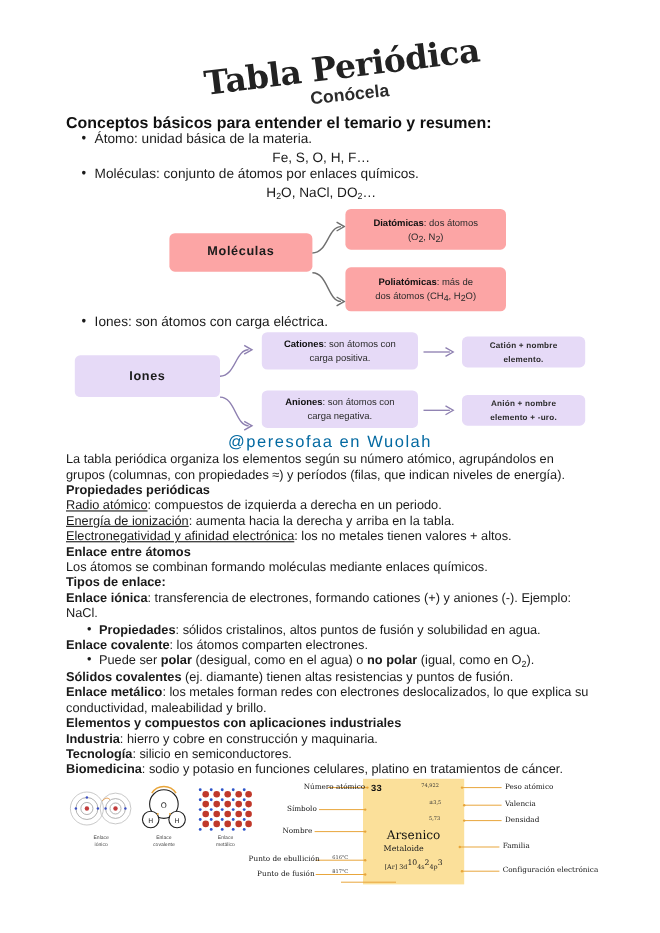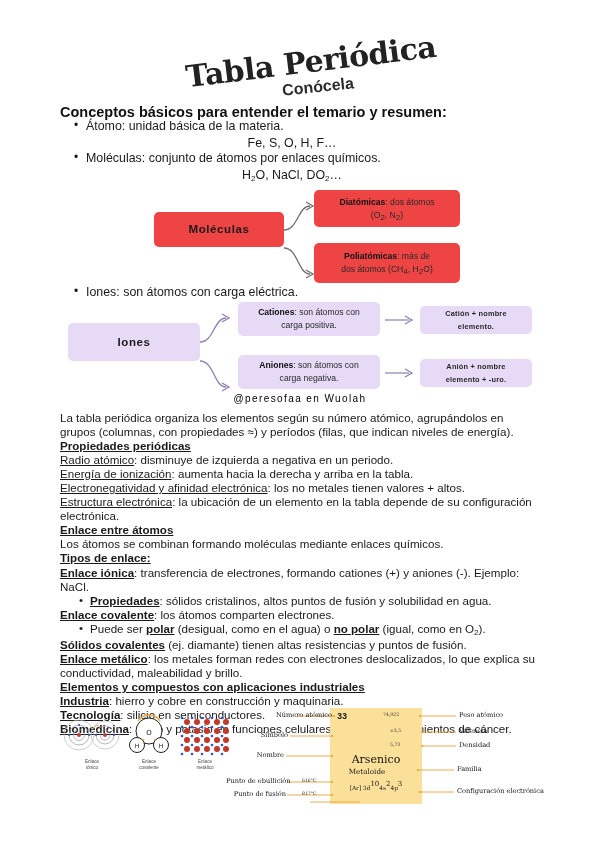--- a/index.html
+++ b/index.html
@@ -85,57 +85,57 @@
     position: absolute;
     box-sizing: border-box;
     border-radius: 5px;
     display: flex;
     align-items: center;
     justify-content: center;
     text-align: center;
     padding: 4px 7px;
     line-height: 13px;
   }
-  .box.green { background: #ef4444; }
+  .box.green { background: #fca5a5; }
   .box.purple { background: #e6daf7; }
   .box .lbl { font-size: 8.6px; color: #2a2a2a; }
   .box .lbl b { font-weight: bold; color: #111; }
   .box.node-title .lbl {
     font-size: 11.5px;
     font-weight: bold;
     letter-spacing: 0.6px;
     color: #1b1b1b;
   }
   .box.small .lbl { font-size: 7.4px; font-weight: bold; letter-spacing: .2px; }
 
   svg.connector { position: absolute; overflow: visible; }
 
   
   .watermark {
     position: absolute;
     left: 0; top: 393px;
     width: 600px;
     text-align: center;
-    font-size: 10px;
+    font-size: 15px;
     letter-spacing: 1.4px;
-    color: #000000;
+    color: #0369a1;
     font-family: "Liberation Sans", sans-serif;
   }
 
   
   .prose {
     position: absolute;
     left: 60px; top: 411px;
     width: 482px;
     font-size: 11.6px;
     line-height: 14.05px;
     color: #1a1a1a;
   }
   .prose p { margin: 0; }
-  .prose b { font-weight: bold; text-decoration: underline; }
+  .prose b { font-weight: bold; }
   .prose .u { text-decoration: underline; }
   .prose ul {
     margin: 0;
     padding: 0 0 0 30px;
     list-style: none;
   }
   .prose ul li { position: relative; }
   .prose ul li::before {
     content: "•";
     position: absolute;
@@ -305,24 +305,23 @@
 
 <div class="watermark">@peresofaa en Wuolah</div>
 
 <div class="prose">
   <p>
     <span>La tabla periódica organiza los elementos según su número atómico, agrupándolos en</span>
     <span>grupos (columnas, con propiedades ≈) y períodos (filas, que indican niveles de energía).</span>
   </p>
 
   <p><b>Propiedades periódicas</b></p>
-  <p><span class="u">Radio atómico</span><span>: disminuye de izquierda a negativa en un periodo.</span></p>
+  <p><span class="u">Radio atómico</span><span>: compuestos de izquierda a derecha en un periodo.</span></p>
   <p><span class="u">Energía de ionización</span><span>: aumenta hacia la derecha y arriba en la tabla.</span></p>
   <p><span class="u">Electronegatividad y afinidad electrónica</span><span>: los no metales tienen valores + altos.</span></p>
-  <p><span class="u">Estructura electrónica</span><span>: la ubicación de un elemento en la tabla depende de su configuración electrónica.</span></p>
 
   <p><b>Enlace entre átomos</b></p>
   <p>Los átomos se combinan formando moléculas mediante enlaces químicos.</p>
   <p><b>Tipos de enlace:</b></p>
   <p><b>Enlace iónica</b><span>: transferencia de electrones, formando cationes (+) y aniones (-). Ejemplo: NaCl.</span></p>
   <ul>
     <li><b>Propiedades</b><span>: sólidos cristalinos, altos puntos de fusión y solubilidad en agua.</span></li>
   </ul>
   <p><b>Enlace covalente</b><span>: los átomos comparten electrones.</span></p>
   <ul>

